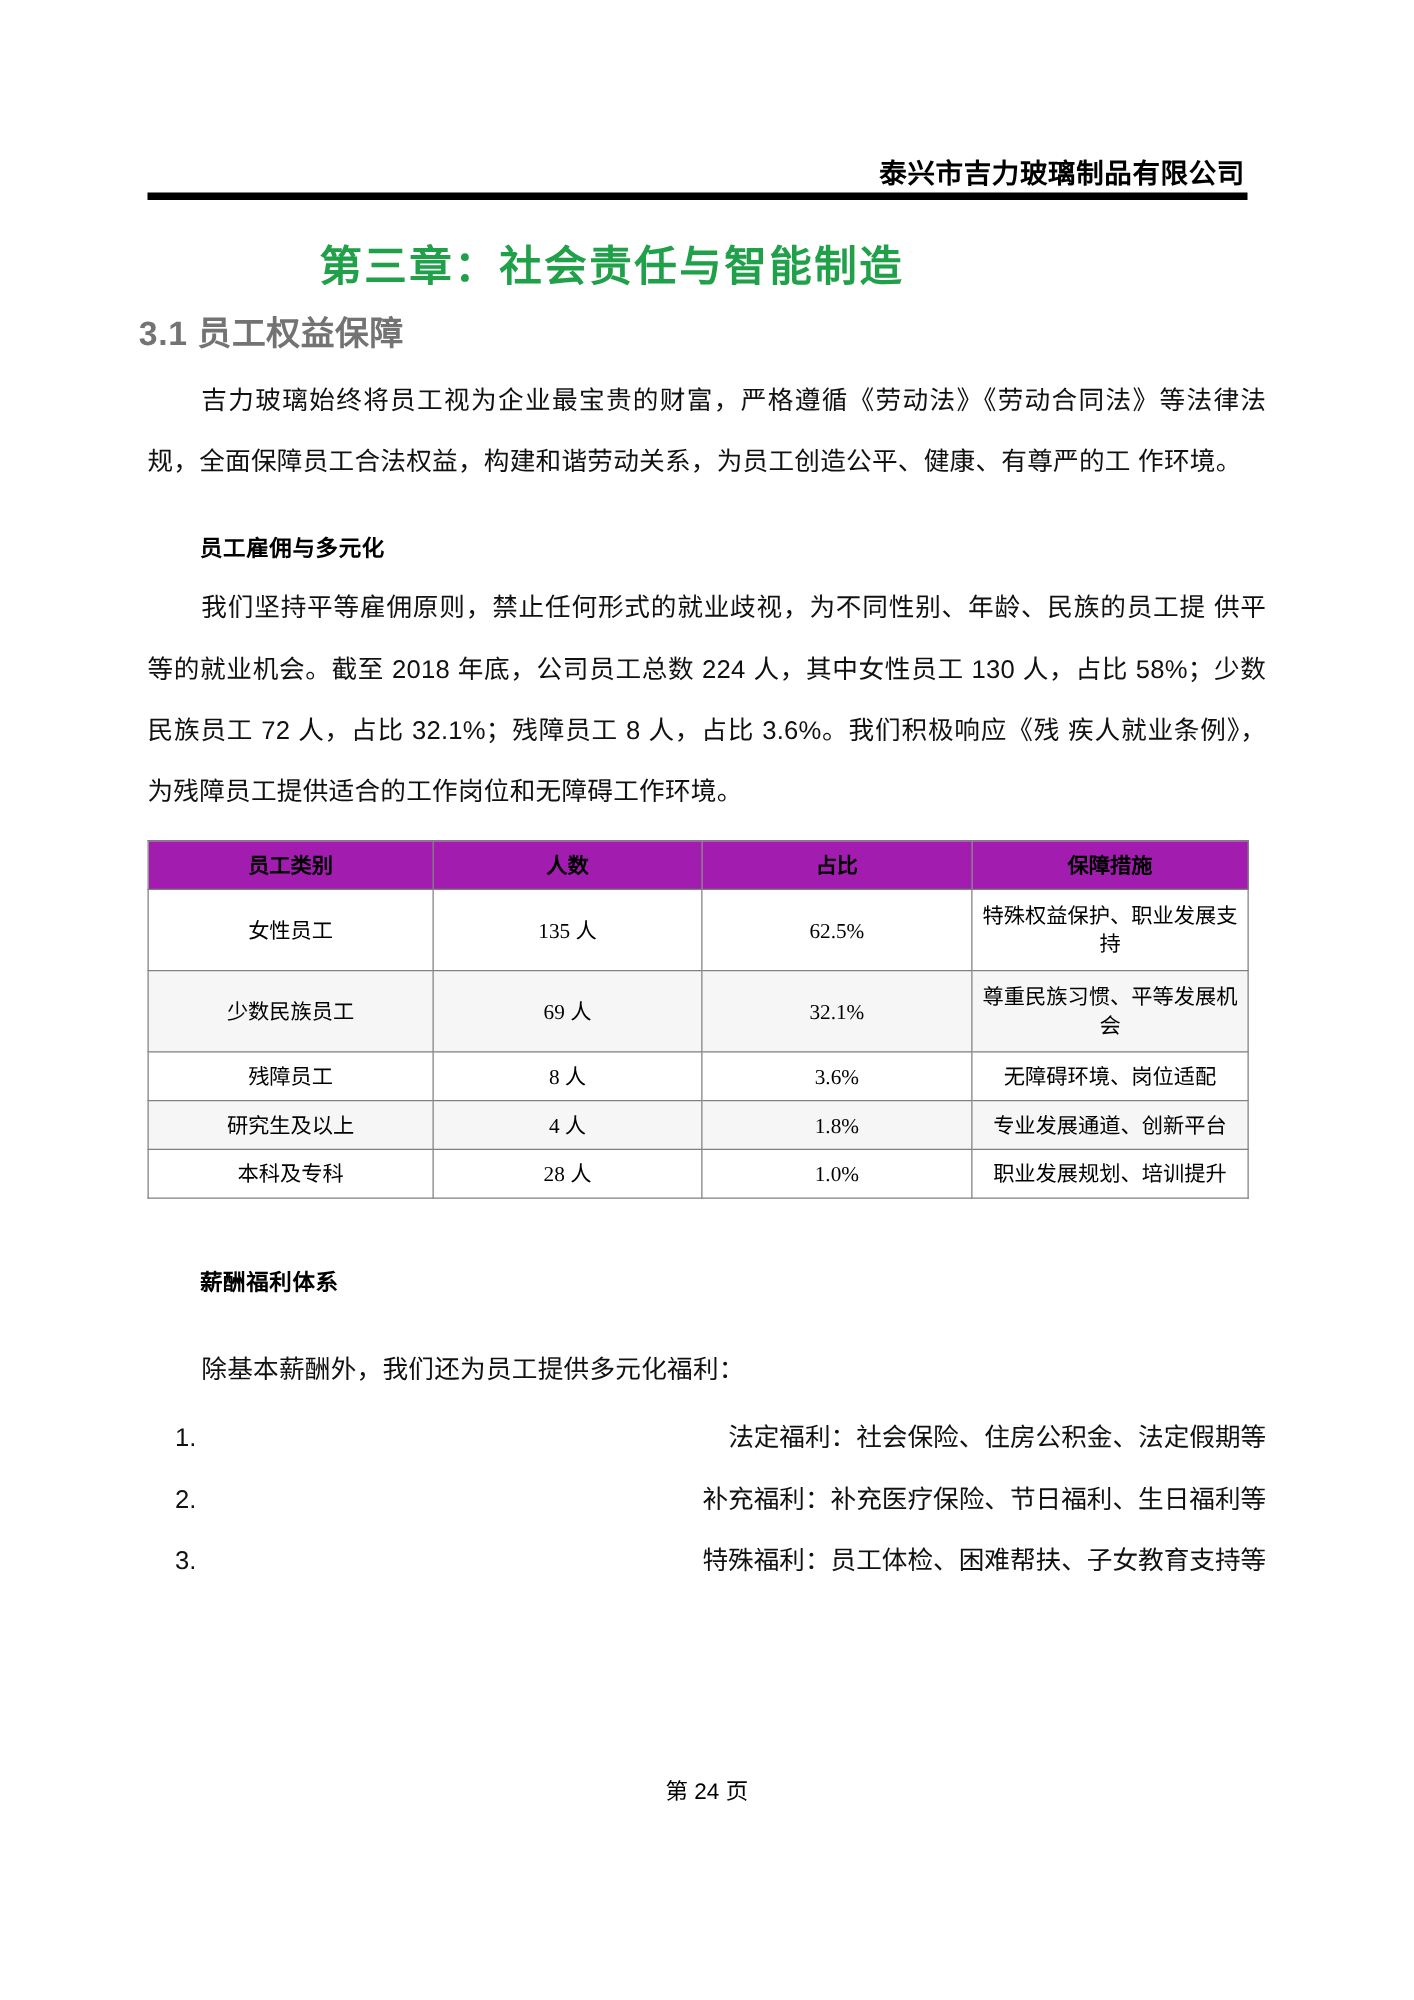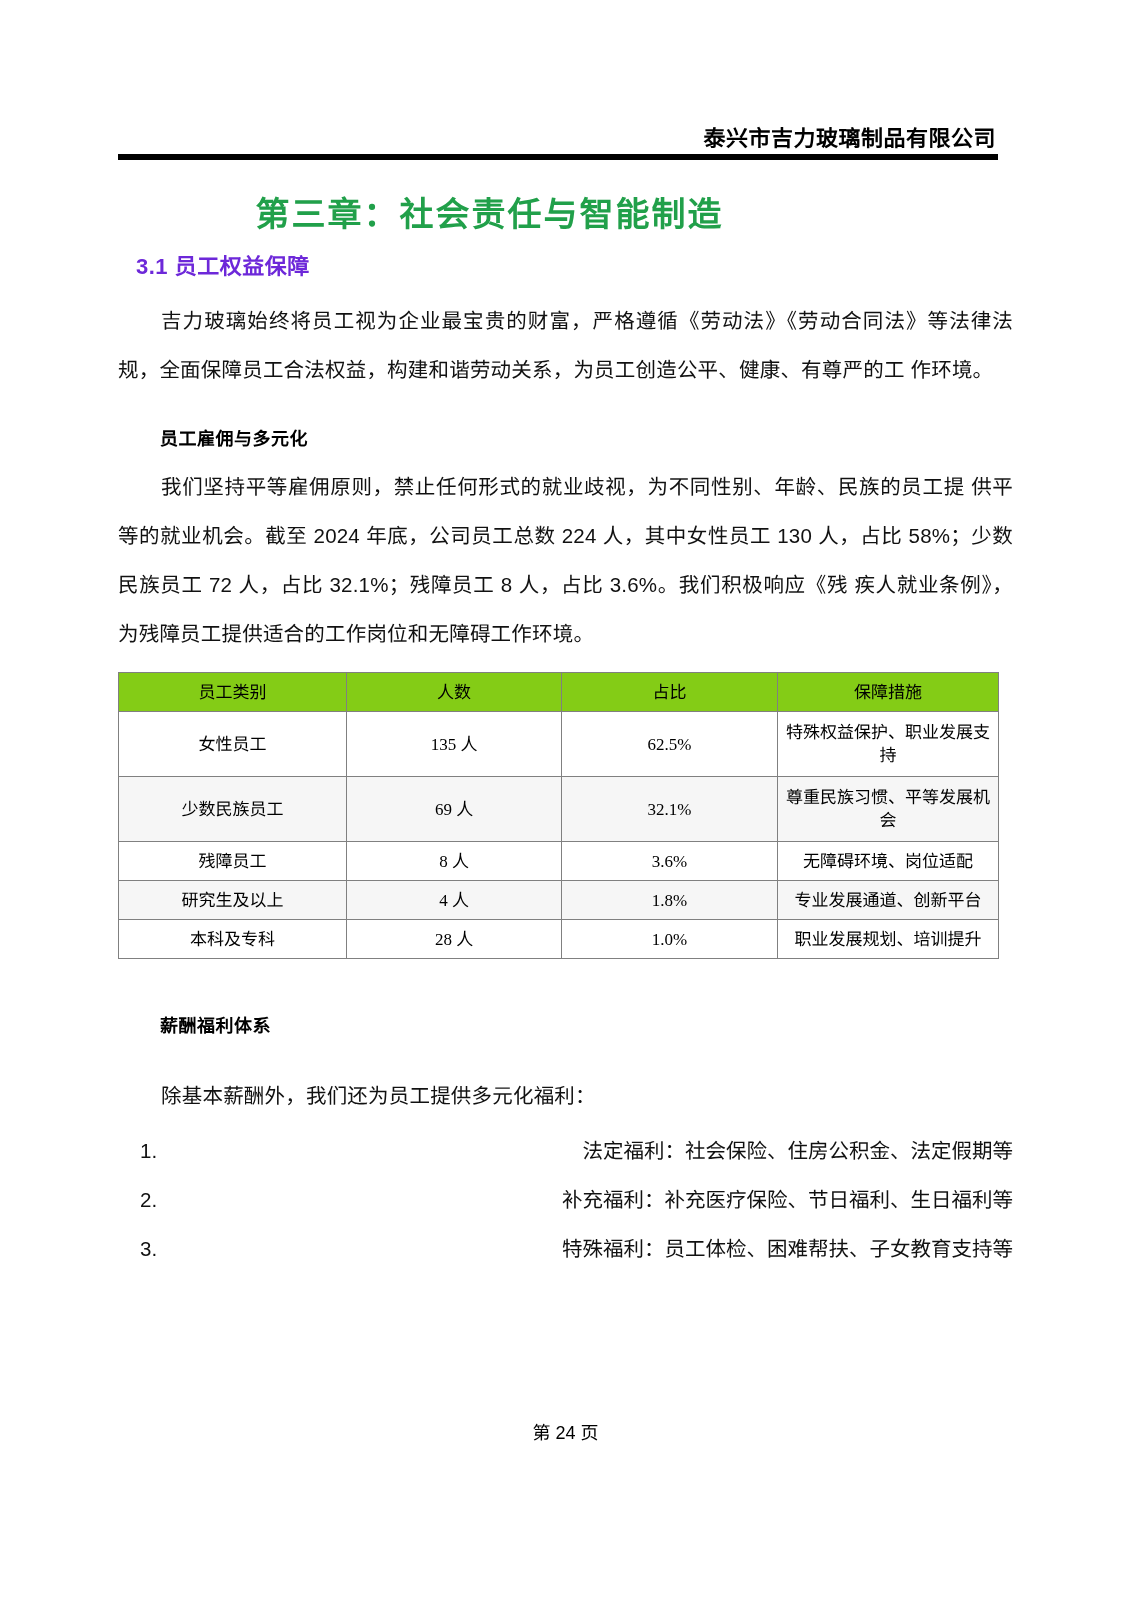--- a/index.html
+++ b/index.html
@@ -55,25 +55,25 @@
     width: 979px;
     text-align: center;
     font-size: 34px;
     font-weight: bold;
     color: #21a04a;
     letter-spacing: 2px;
     line-height: 44px;
   }
   .section-title {
     position: absolute;
-    left: 136px;
+    left: 111px;
     top: 250px;
-    font-size: 22px;
-    font-weight: bold;
-    color: #6d28d9;
+    font-size: 27px;
+    font-weight: bold;
+    color: #737373;
     letter-spacing: 0.5px;
     line-height: 34px;
   }
 
   
   .content {
     position: absolute;
     left: 118px;
     top: 296px;
     width: 895px;
@@ -115,22 +115,22 @@
   table.staff-table th,
   table.staff-table td {
     border: 1px solid #808080;
     text-align: center;
     vertical-align: middle;
     padding: 5px 6px;
     line-height: 23px;
     color: #000;
   }
   table.staff-table th {
-    background: #84cc16;
-    font-weight: normal;
+    background: #a21caf;
+    font-weight: bold;
     height: 28px;
   }
   table.staff-table tr.alt td {
     background: #f6f6f6;
   }
   .col-a { width: 228px; }
   .col-b { width: 215px; }
   .col-c { width: 216px; }
   .col-d { width: 221px; }
 
@@ -184,21 +184,21 @@
   <div class="chapter-title">第三章：社会责任与智能制造</div>
 
   <div class="section-title">3.1 员工权益保障</div>
 
   <div class="content">
 
     <p class="body-text indent">吉力玻璃始终将员工视为企业最宝贵的财富，严格遵循《劳动法》《劳动合同法》等法律法规，全面保障员工合法权益，构建和谐劳动关系，为员工创造公平、健康、有尊严的工 作环境。</p>
 
     <h3 class="sub-heading">员工雇佣与多元化</h3>
 
-    <p class="body-text indent">我们坚持平等雇佣原则，禁止任何形式的就业歧视，为不同性别、年龄、民族的员工提 供平等的就业机会。截至 2024 年底，公司员工总数 224 人，其中女性员工 130 人，占比 58%；少数民族员工 72 人，占比 32.1%；残障员工 8 人，占比 3.6%。我们积极响应《残 疾人就业条例》，为残障员工提供适合的工作岗位和无障碍工作环境。</p>
+    <p class="body-text indent">我们坚持平等雇佣原则，禁止任何形式的就业歧视，为不同性别、年龄、民族的员工提 供平等的就业机会。截至 2018 年底，公司员工总数 224 人，其中女性员工 130 人，占比 58%；少数民族员工 72 人，占比 32.1%；残障员工 8 人，占比 3.6%。我们积极响应《残 疾人就业条例》，为残障员工提供适合的工作岗位和无障碍工作环境。</p>
 
 
     <div class="table-wrap">
       <table class="staff-table">
         <colgroup>
           <col class="col-a">
             <col class="col-b">
             <col class="col-c">
             <col class="col-d">
         </colgroup>

